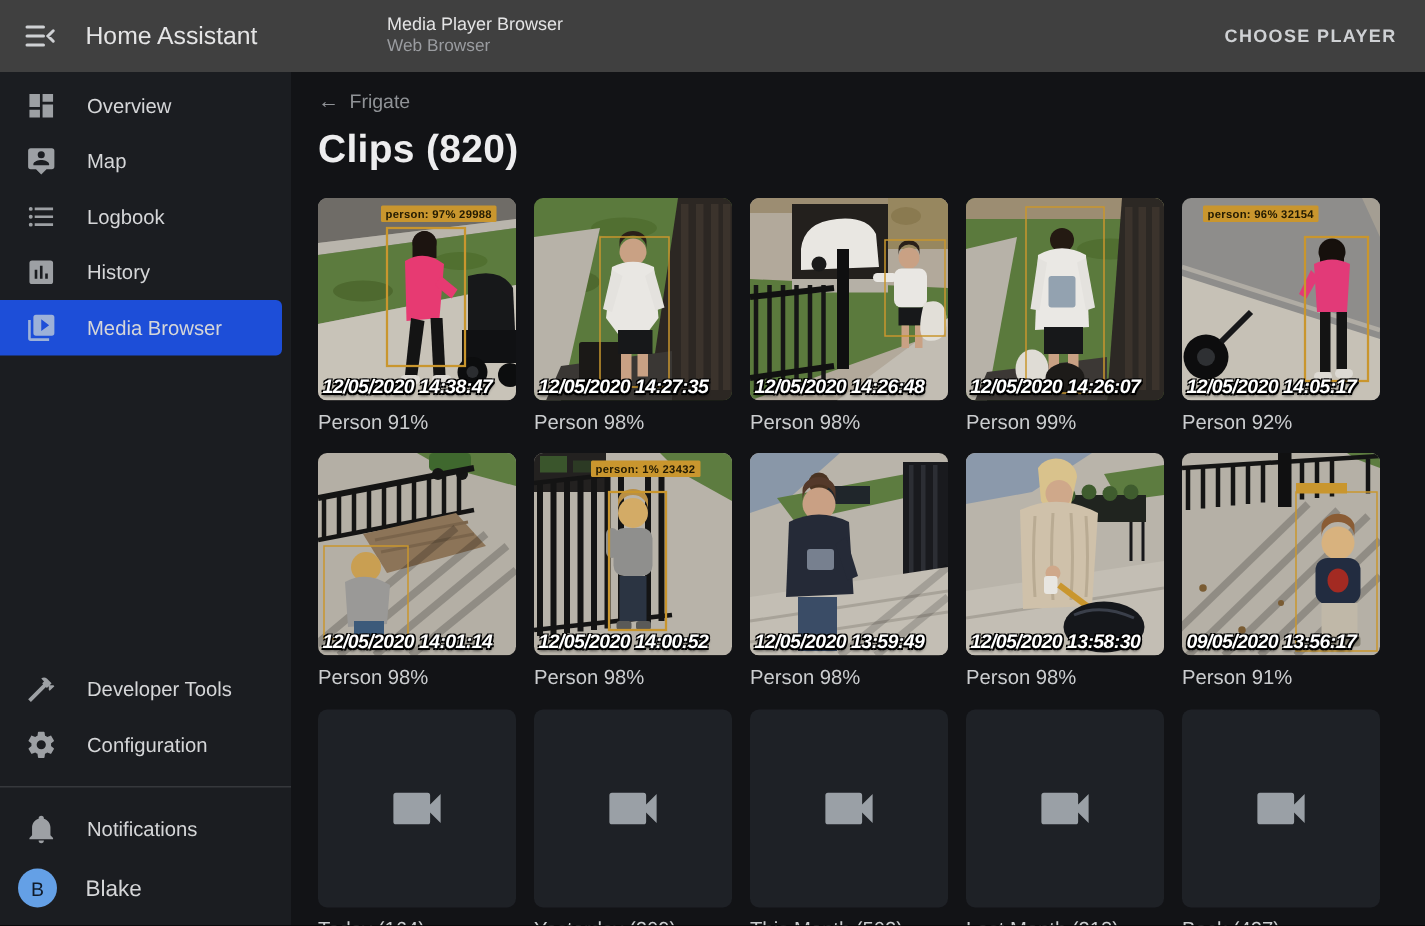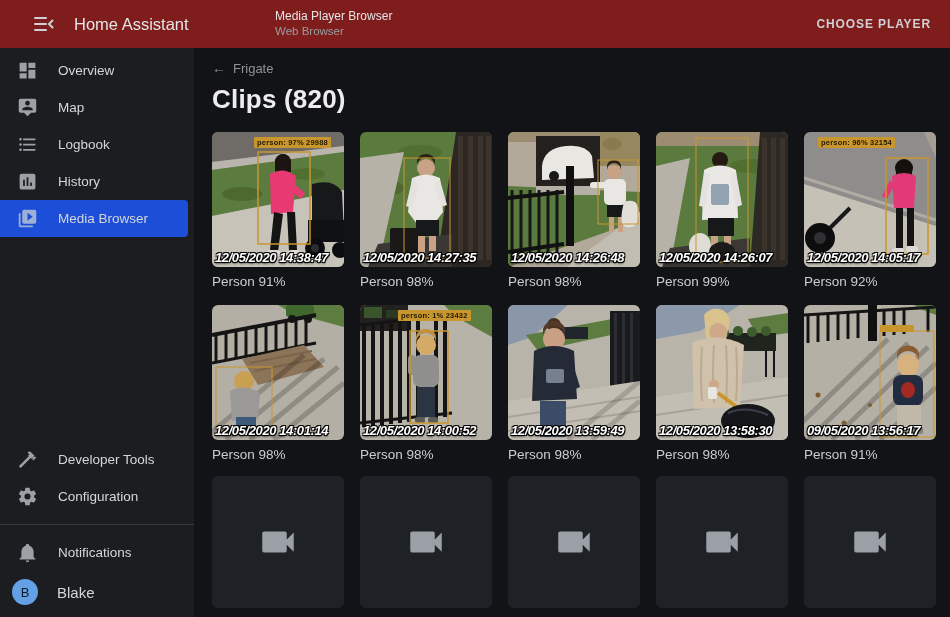--- a/index.html
+++ b/index.html
@@ -1,19 +1,19 @@
 <!DOCTYPE html>
 <html style="--accent: #c9962e; --avatar: #64a0e6;"><head>
 <meta charset="utf-8">
 <style>
   html,body{margin:0;padding:0;background:#000;}
   .app{width:950px;height:617px;background:#121316;display:flex;flex-direction:column;
        font-family:"Liberation Sans",sans-serif;overflow:hidden;position:relative;}
   
-  .topbar{height:48px;flex:0 0 48px;background:#7f1d1d;display:flex;align-items:center;padding-left:17px;}
+  .topbar{height:48px;flex:0 0 48px;background:#404040;display:flex;align-items:center;}
   .topbar-left{width:194px;flex:0 0 194px;display:flex;align-items:center;padding-left:15px;box-sizing:border-box;}
   .menu-btn{background:none;border:none;padding:0;margin:0;width:24px;height:24px;cursor:pointer;}
   .menu-btn svg{width:24px;height:24px;stroke:#cfd1d4;fill:none;stroke-width:2;stroke-linecap:round;}
   .app-title{margin-left:18px;font-size:16.5px;color:#e4e4e5;}
   .header-title-block{margin-left:64px;line-height:1.1;}
   .header-title{font-size:12px;color:#e4e4e5;}
   .header-subtitle{font-size:11.5px;color:#9a9ca0;margin-top:2px;}
   .choose-player{margin-left:auto;margin-right:13px;background:none;border:none;cursor:pointer;
        font-family:"Liberation Sans",sans-serif;font-size:12px;font-weight:700;letter-spacing:0.9px;color:#cfd1d4;}
   
@@ -30,21 +30,21 @@
   .divider{height:1px;background:rgba(255,255,255,0.12);margin:9px 0;}
   .profile-row{height:42px;display:flex;align-items:center;padding-left:12px;cursor:pointer;margin-bottom:4px;}
   .avatar{width:26px;height:26px;border-radius:50%;background:var(--avatar,#64a0e6);color:#0f1a28;
        display:flex;align-items:center;justify-content:center;font-size:13px;font-weight:500;flex:0 0 26px;}
   .profile-name{margin-left:19px;font-size:15px;color:#d5d6d8;font-weight:500;}
   
   .content{flex:1;padding:11px 0 0 18px;overflow:hidden;background:#121316;}
   .breadcrumb{display:inline-flex;align-items:center;gap:7px;font-size:13px;color:#8f9296;cursor:pointer;}
   .back-arrow{font-size:14px;color:#8f9296;}
   .page-title{font-size:26px;font-weight:700;color:#ededee;margin-top:7px;letter-spacing:0.2px;}
-  .grid{display:grid;grid-template-columns:repeat(5,132px);column-gap:12px;row-gap:13px;margin-top:15px;gap:16px;}
+  .grid{display:grid;grid-template-columns:repeat(5,132px);column-gap:12px;row-gap:13px;margin-top:15px;}
   .grid.folders{margin-top:14px;}
   .card{width:132px;}
   .thumb{position:relative;width:132px;height:135px;border-radius:6px;overflow:hidden;background:#0a0a0a;cursor:pointer;}
   .thumb svg{display:block;width:100%;height:100%;}
   .ts{position:absolute;left:3px;bottom:2px;font-size:13px;font-weight:700;font-style:italic;color:#fff;
       letter-spacing:-0.4px;white-space:nowrap;
       text-shadow:-1px -1px 0 #000,1px -1px 0 #000,-1px 1px 0 #000,1px 1px 0 #000,0 2px 2px rgba(0,0,0,.6);}
   .det{position:absolute;top:5px;background:var(--accent,#c9962e);color:#221a02;font-size:7.5px;font-weight:700;
       padding:1px 3px;letter-spacing:0.2px;white-space:nowrap;border-radius:1px;}
   .caption{margin-top:7px;font-size:13.5px;color:#cbcdcf;}

